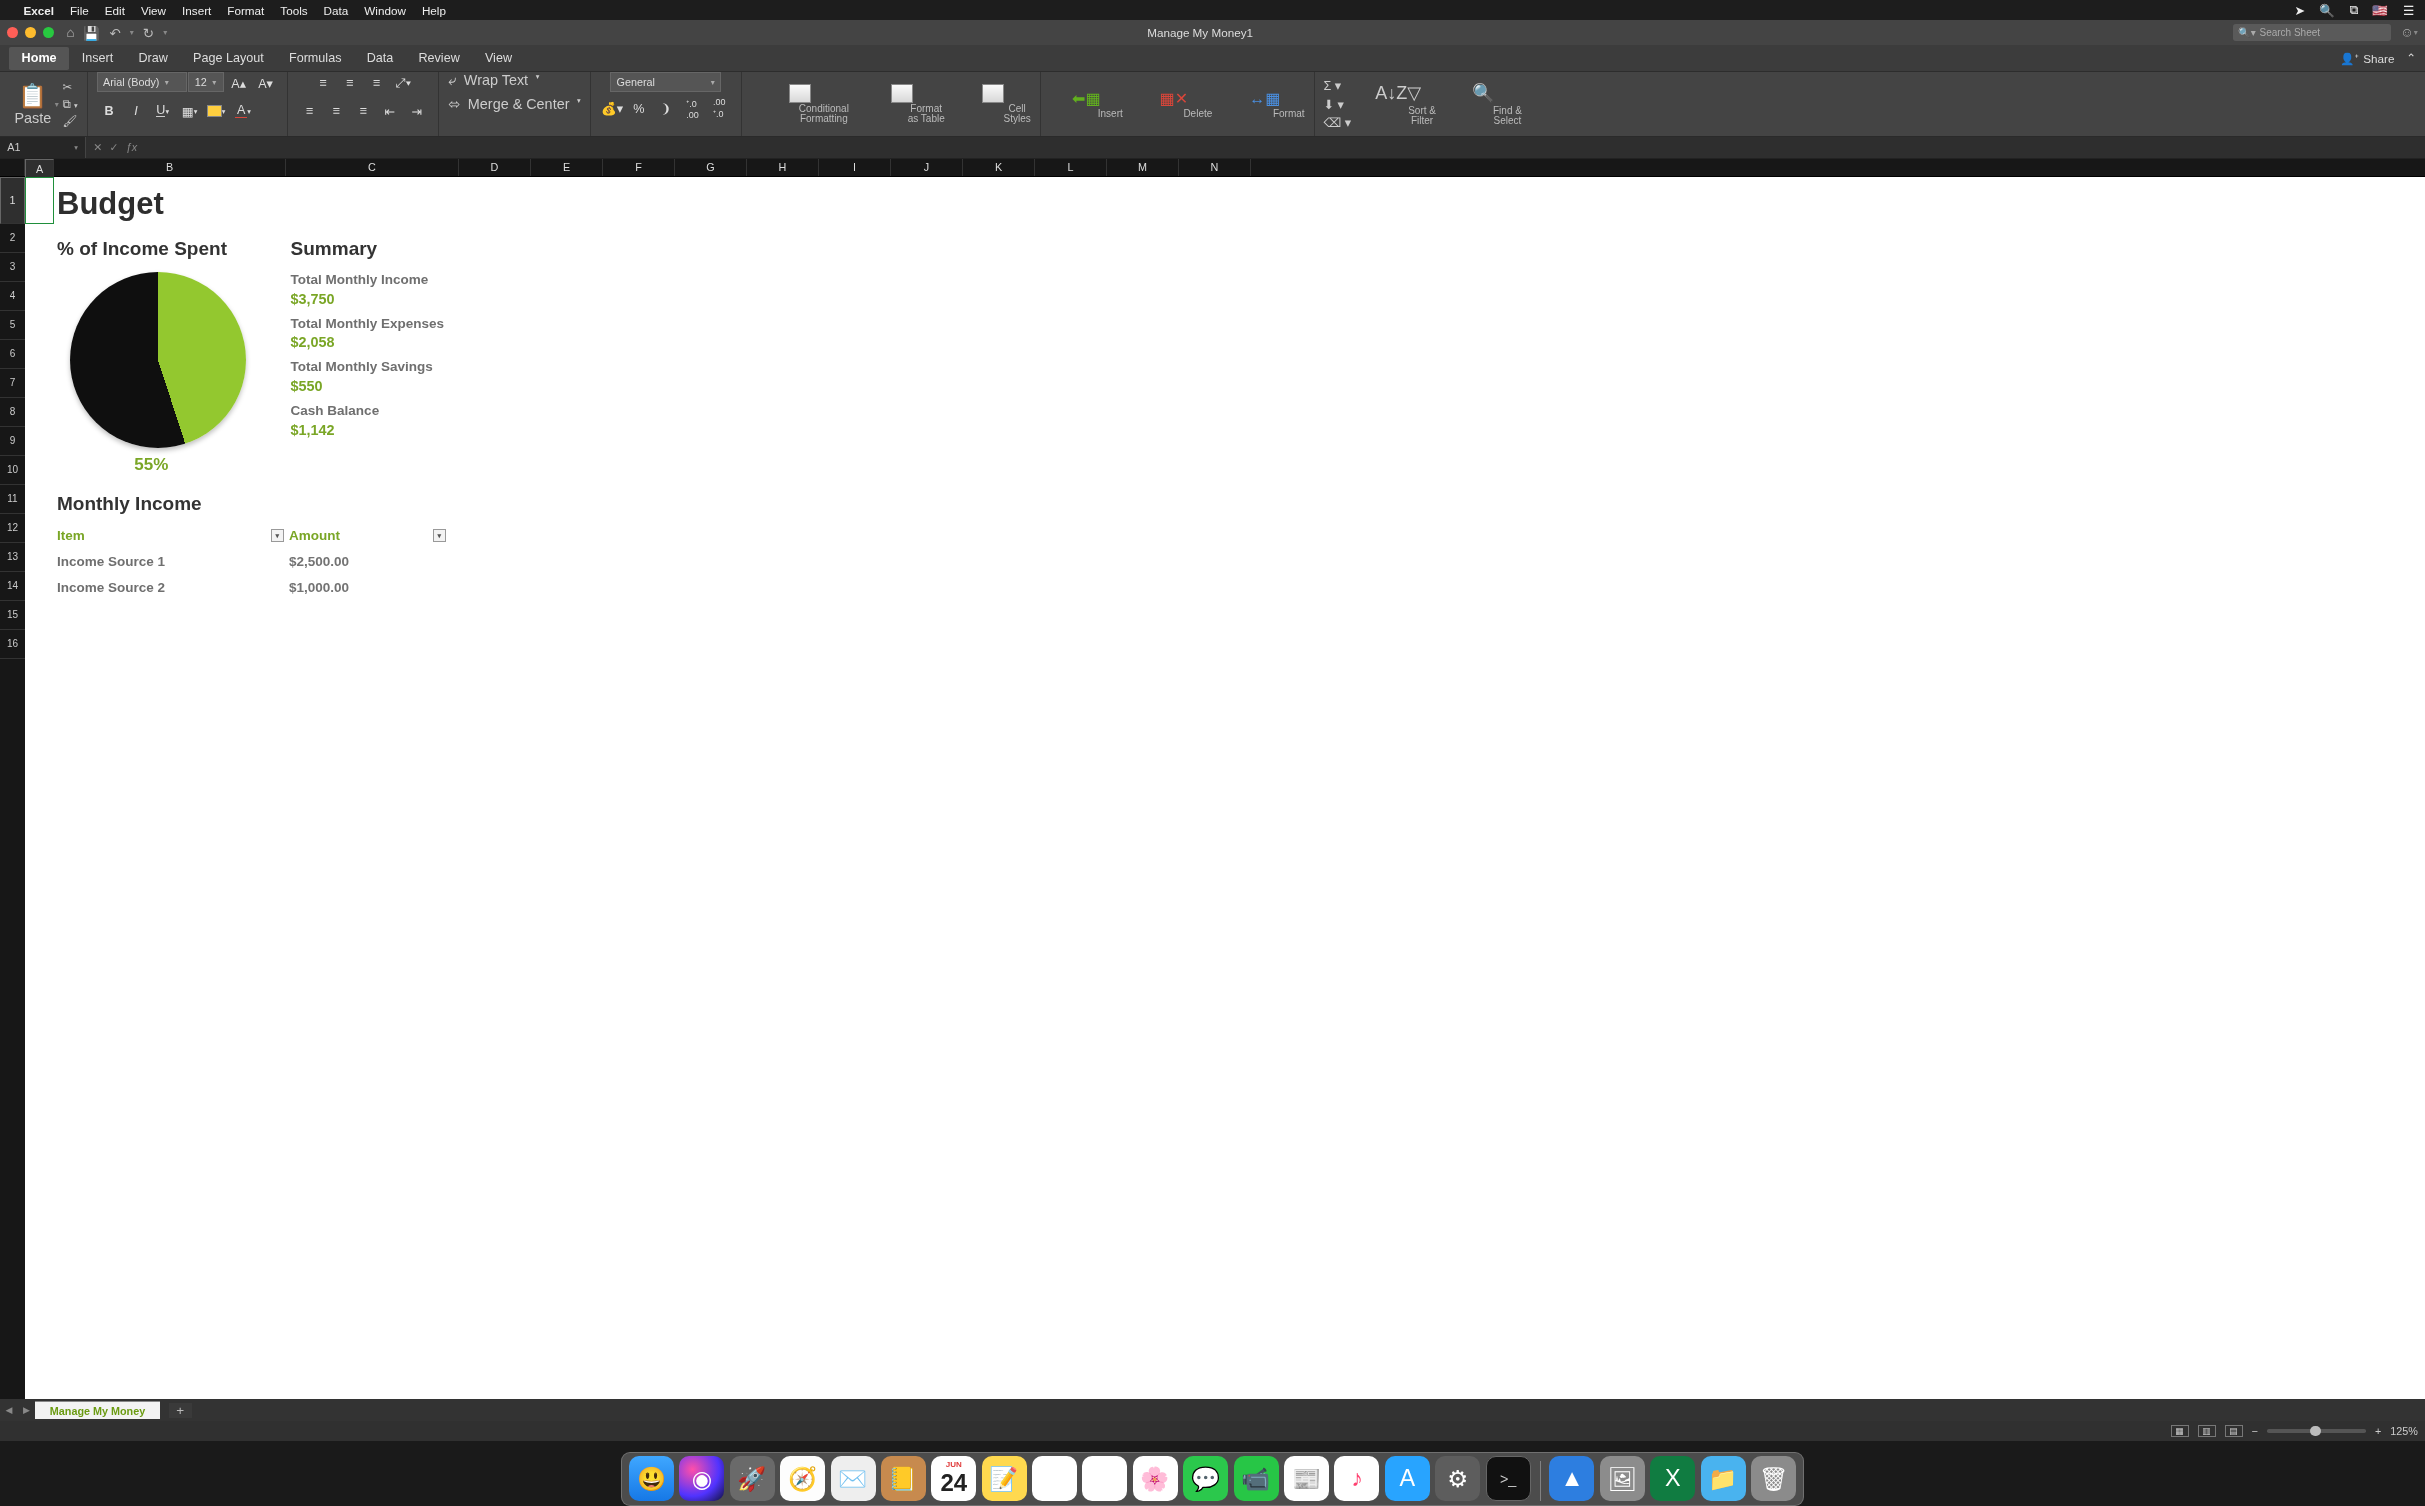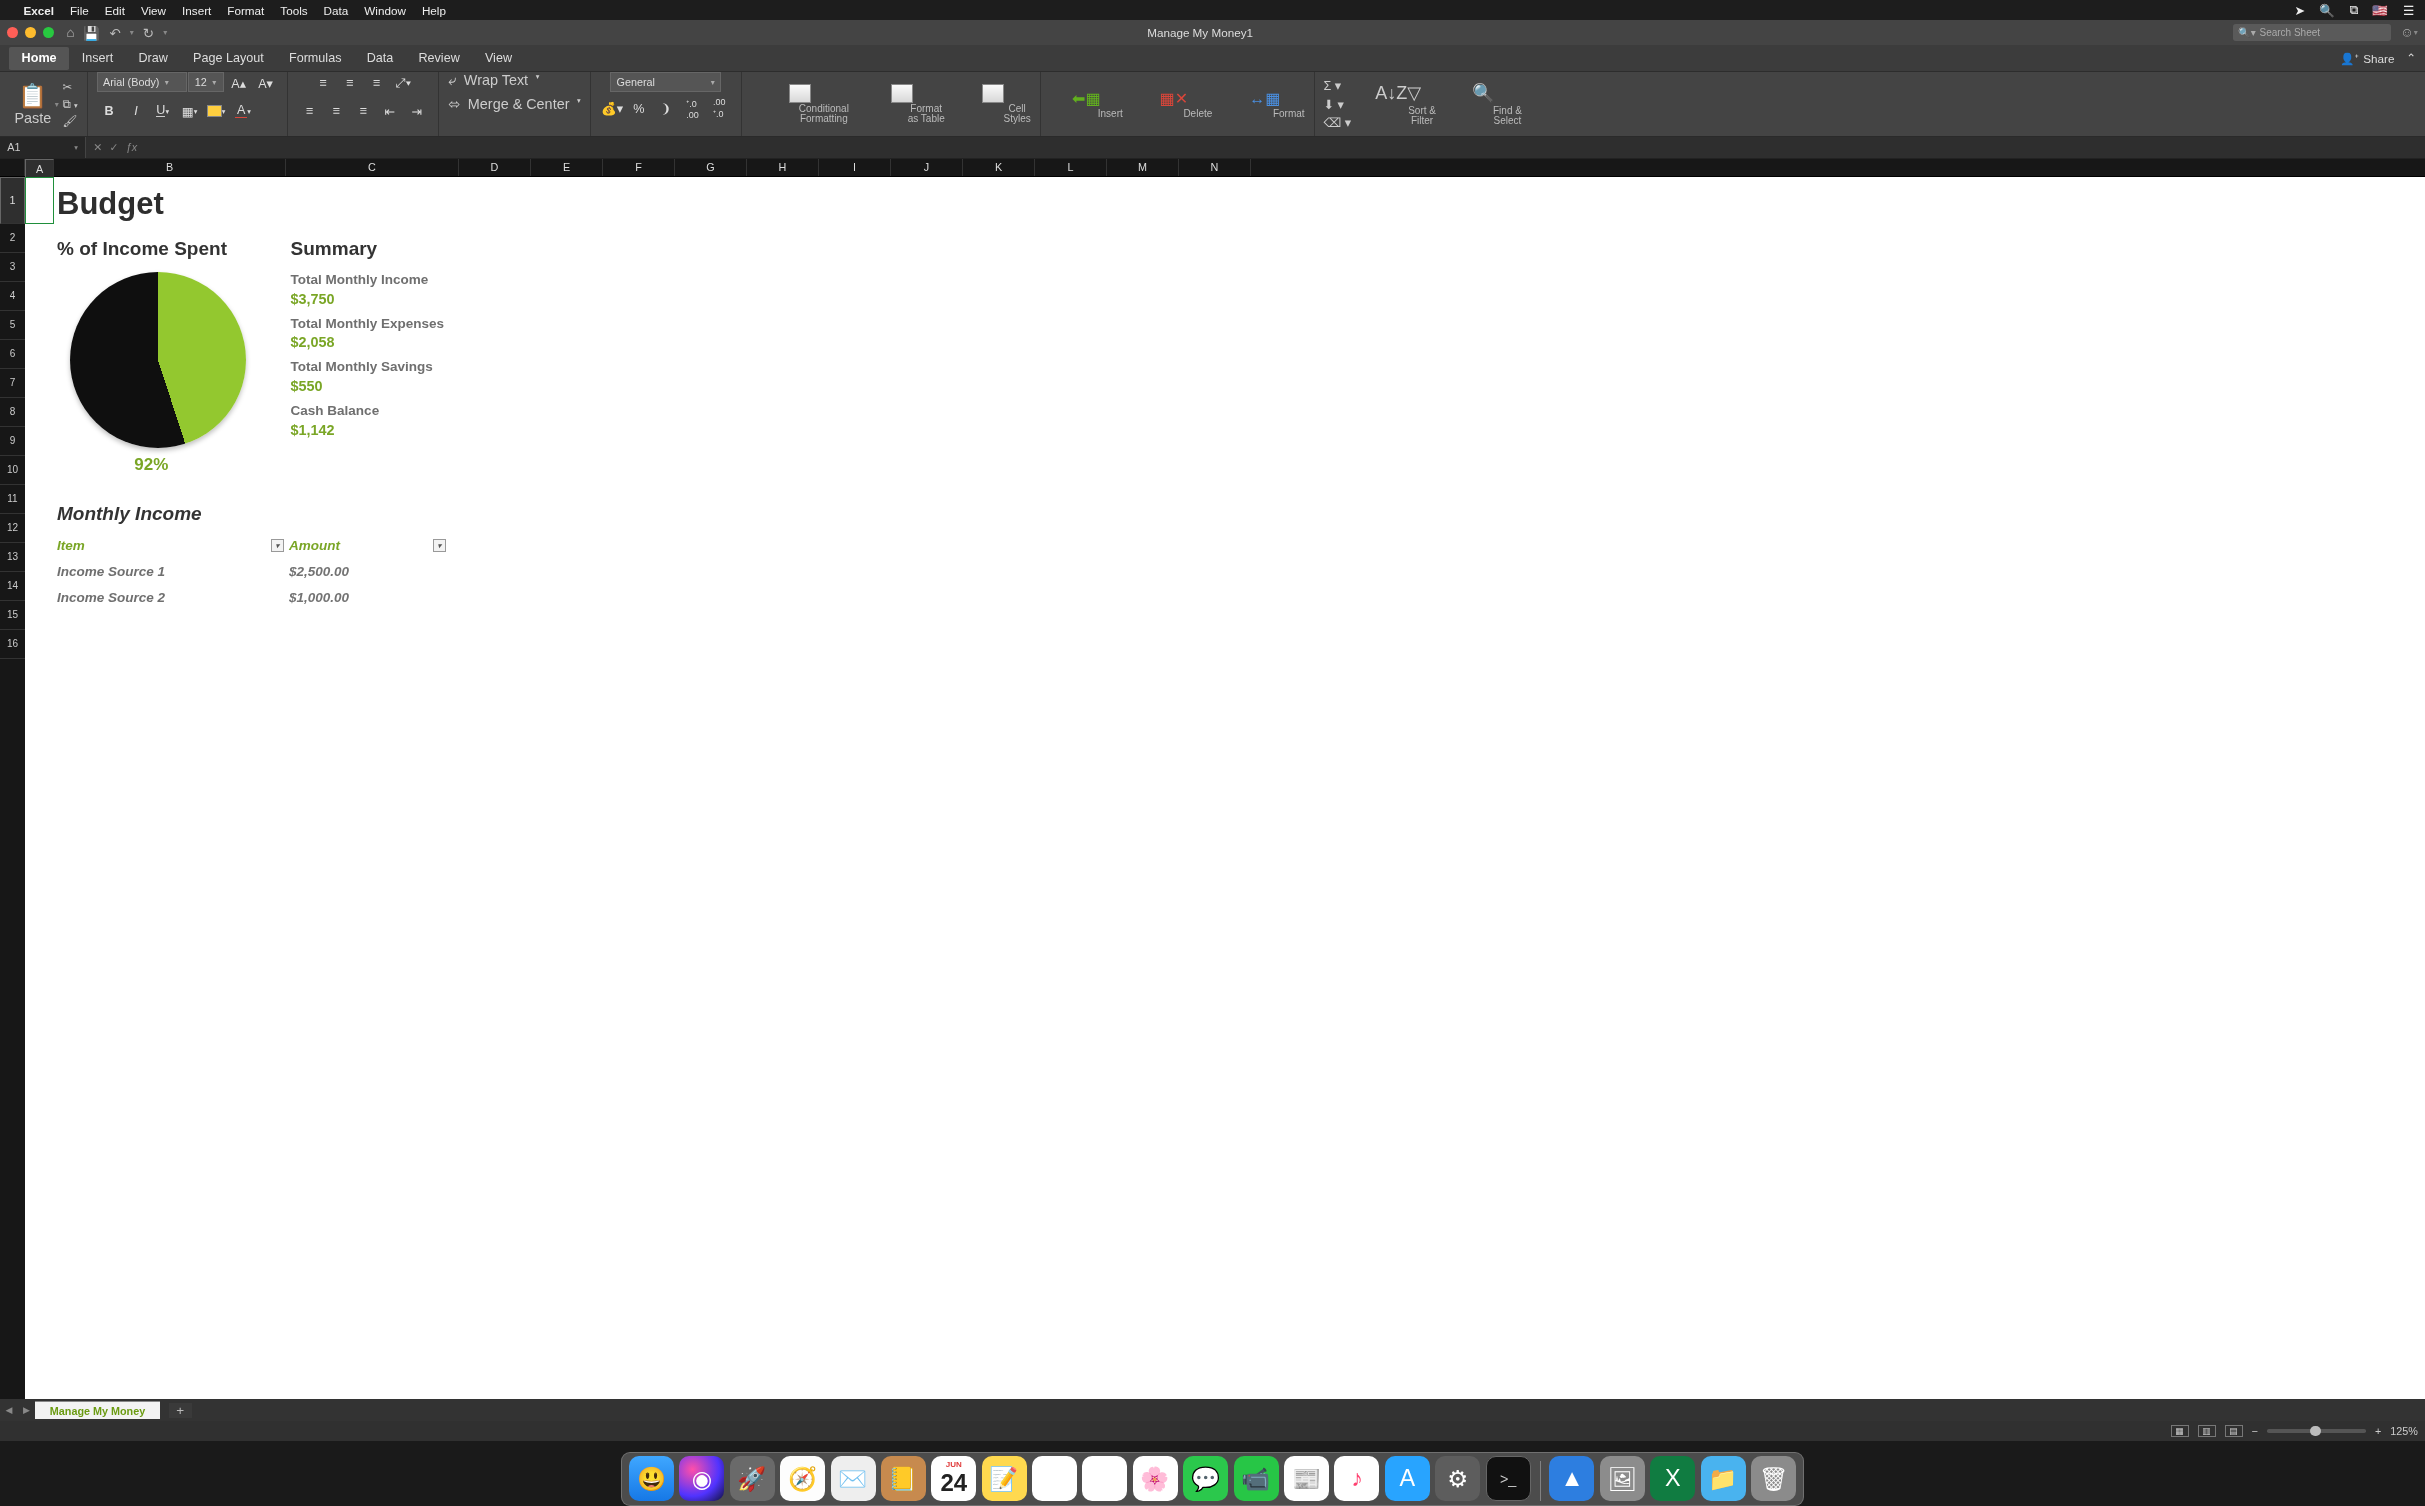--- a/index.html
+++ b/index.html
@@ -74,21 +74,21 @@
 .content{position:absolute;left:0;top:0;right:0;padding:9px 0 0 32px;color:#444;}
 h1.title{font-size:31px;font-weight:700;color:#2e2e2e;margin-bottom:16px;}
 .toprow{display:flex;gap:45px;}
 .pct h2,.summary h2{font-size:19px;font-weight:700;color:#333;margin-bottom:12.6px;}
 .pie{width:176px;height:176px;border-radius:50%;position:relative;margin:5.4px 0 7.2px 12.6px;
      background:conic-gradient(#93c82f 0deg 162deg, #0f0f0f 162deg 360deg);
      box-shadow:0 2.7px 5.4px rgba(0,0,0,.25);}
 .pctval{text-align:center;font-size:17px;font-weight:700;color:#7aa626;margin-top:5.4px;}
 .summary .lab{font-size:13.5px;font-weight:700;color:#6f6f6f;margin-top:3.6px;}
 .summary .val{font-size:14.4px;font-weight:700;color:#7aa626;margin:3.6px 0 9px;}
-.mi-sec{margin-top:28px;font-style:italic;}
+.mi-sec{margin-top:18px;}
 .mi-sec h2{font-size:19px;font-weight:700;color:#333;margin-bottom:12.6px;}
 .tblhead{display:flex;gap:0;}
 .th{font-size:13.5px;font-weight:700;color:#7aa626;display:flex;align-items:center;gap:5.4px;}
 .th .fbtn{width:12.6px;height:12.6px;border:0.9px solid #999;background:#f3f3f3;display:flex;align-items:center;justify-content:center;font-size:7.2px;color:#555;}
 .th.item{width:232px;justify-content:space-between;padding-right:5.4px;}
 .th.amt{width:162px;justify-content:space-between;padding-right:5.4px;}
 .trow{display:flex;margin-top:10.8px;}
 .trow .c1{width:232px;font-size:13.5px;font-weight:700;color:#6f6f6f;}
 .trow .c2{width:162px;font-size:13.5px;font-weight:700;color:#737373;}
 
@@ -393,21 +393,21 @@
         <div class="rh">16</div>
       </div>
       <div class="cells">
         <div class="selbox"></div>
         <div class="content">
           <h1 class="title">Budget</h1>
           <div class="toprow">
             <div class="pct">
               <h2>% of Income Spent</h2>
               <div class="pie"></div>
-              <div class="pctval">92%</div>
+              <div class="pctval">55%</div>
             </div>
             <div class="summary">
               <h2>Summary</h2>
               <div class="lab">Total Monthly Income</div>
               <div class="val">$3,750</div>
               <div class="lab">Total Monthly Expenses</div>
               <div class="val">$2,058</div>
               <div class="lab">Total Monthly Savings</div>
               <div class="val">$550</div>
               <div class="lab">Cash Balance</div>

